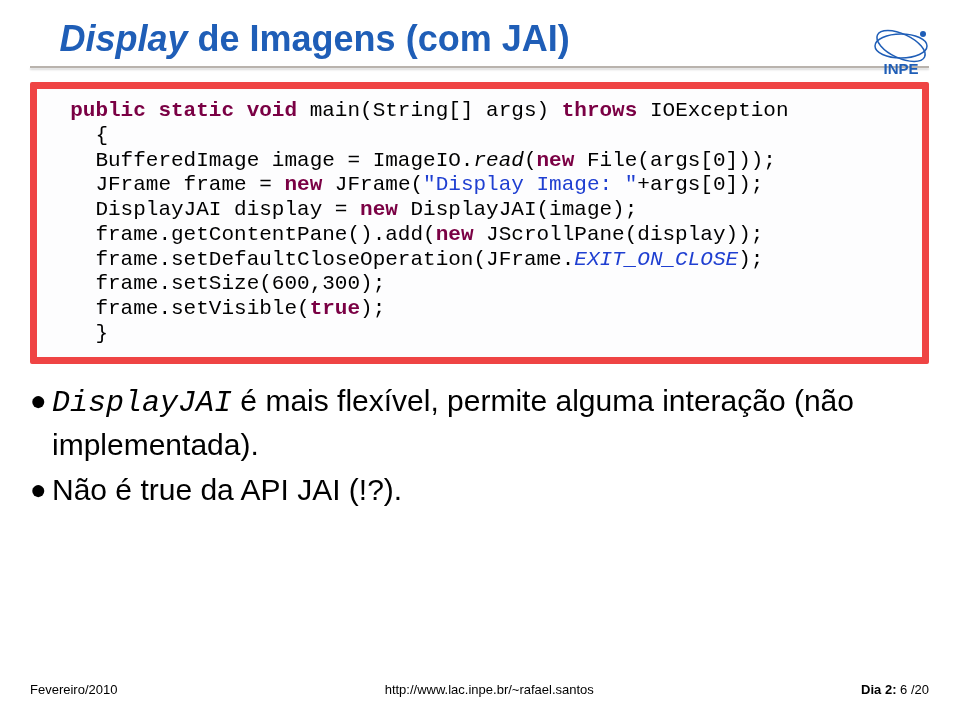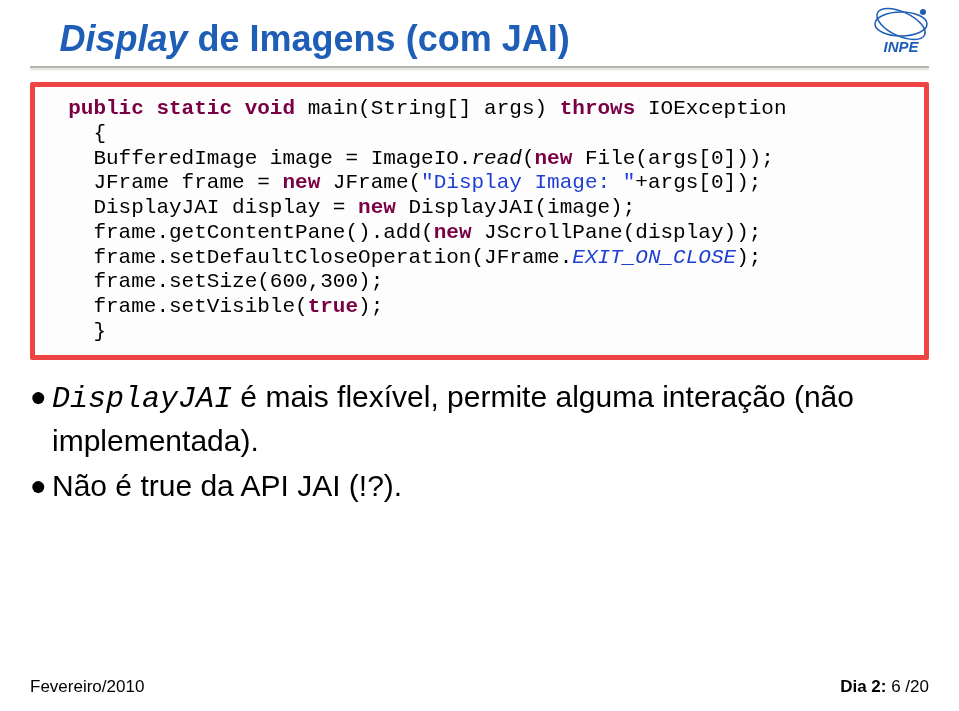--- a/index.html
+++ b/index.html
@@ -18,35 +18,34 @@
     font-size: 36px;
     text-align: left;
     padding-top: 18px;
     width: 840px;
     margin: 0 auto;
   }
   .title .span1 { font-style: italic; }
   .title .span2 { font-style: normal; font-weight: bold; }
   .logo {
     position: absolute;
-    top: 0;
+    top: 22px;
     right: 22px;
     width: 72px;
     height: 58px;
-    font-style: italic;
   }
   .hr {
     margin: 6px 30px 0 30px;
     border: none;
     border-top: 2px solid #b9b3ad;
     box-shadow: 0 2px 2px rgba(0,0,0,0.15);
   }
   .codebox {
     margin: 14px 30px 0 30px;
-    border: 5px solid #ef4444;
+    border: 7px solid #ef4444;
     border-radius: 2px;
     background: #fdfdfe;
     padding: 10px 8px 10px 8px;
     font-family: "Courier New", monospace;
     font-size: 21px;
     line-height: 1.18;
     white-space: pre;
     color: #000;
   }
   .kw { color: #7a0044; font-weight: bold; }
@@ -71,21 +70,21 @@
   }
   .bul .txt { flex: 1; }
   .mono { font-family: "Courier New", monospace; font-style: italic; }
   .footer {
     position: absolute;
     bottom: 14px;
     left: 30px;
     right: 30px;
     display: flex;
     justify-content: space-between;
-    font-size: 17px;
+    font-size: 13px;
     color: #000;
   }
   .footer .pg .bold { font-weight: bold; }
 </style>
 </head>
 <body>
 
 <div class="logo">
   <svg viewBox="0 0 72 58">
     <ellipse cx="36" cy="24" rx="26" ry="12" fill="none" stroke="#1f5eb7" stroke-width="1.5"></ellipse>
@@ -118,14 +117,15 @@
     <div class="txt"><span class="mono">DisplayJAI</span><span> é mais flexível, permite alguma interação (não implementada).</span></div>
   </div>
   <div class="bul">
     <div class="dot">●</div>
     <div class="txt">Não é true da API JAI (!?).</div>
   </div>
 </div>
 
 <div class="footer">
   <div>Fevereiro/2010</div>
+  <div>http://www.lac.inpe.br/~rafael.santos</div>
   <div class="pg"><span class="bold">Dia 2: </span><span>6</span><span> /20</span></div>
 </div>
 
 </body></html>

